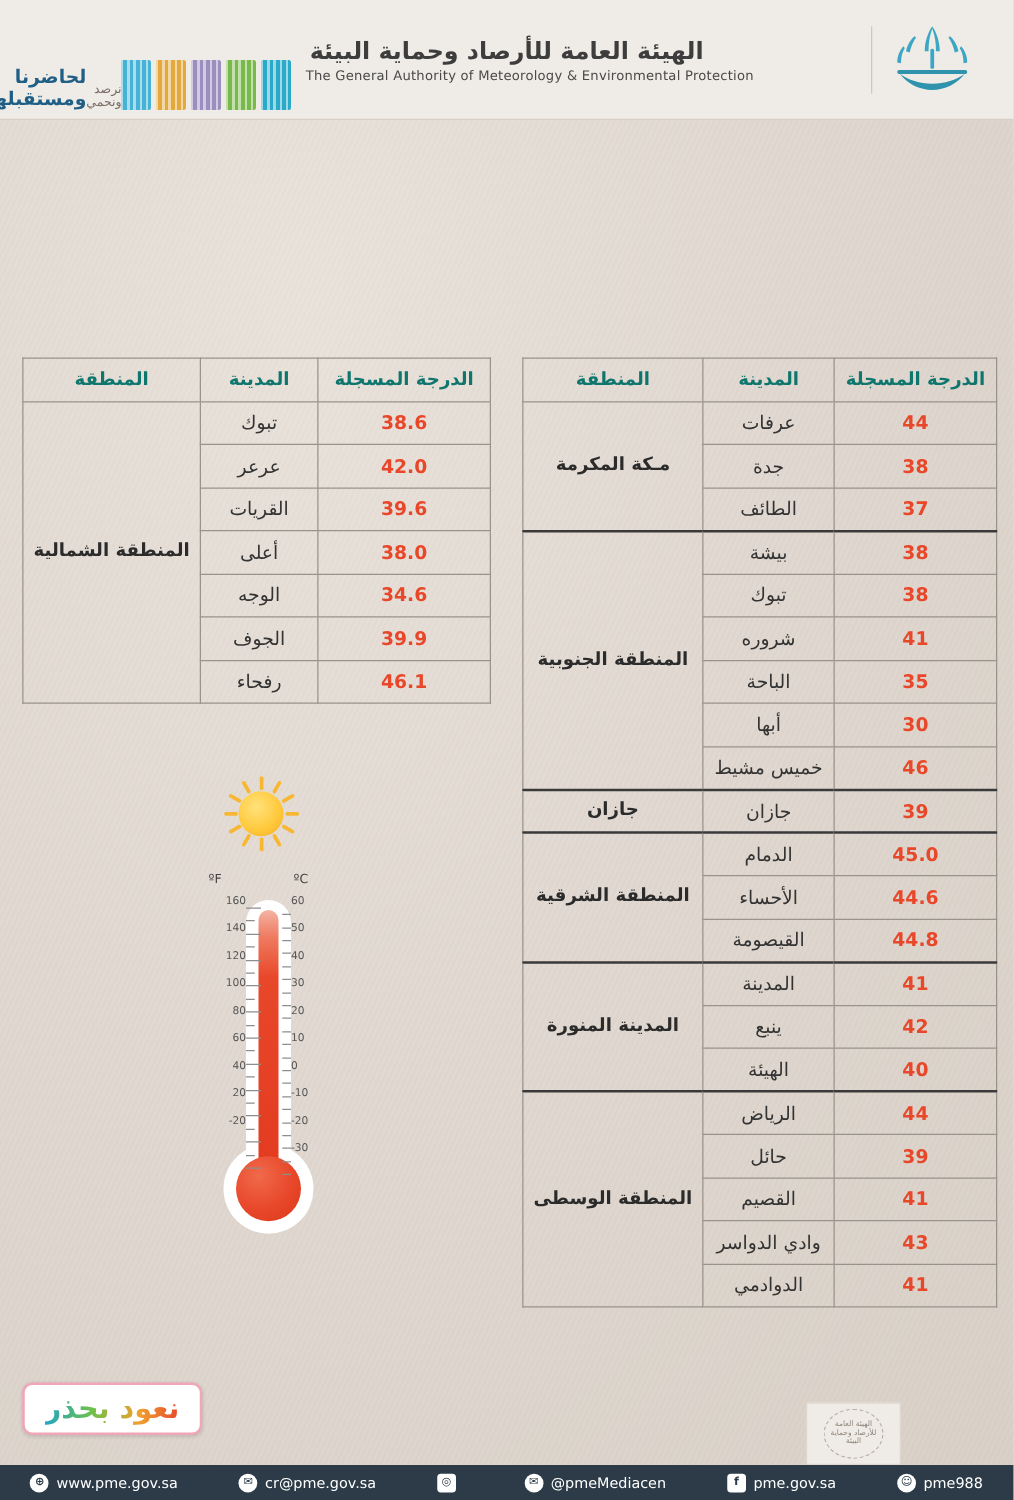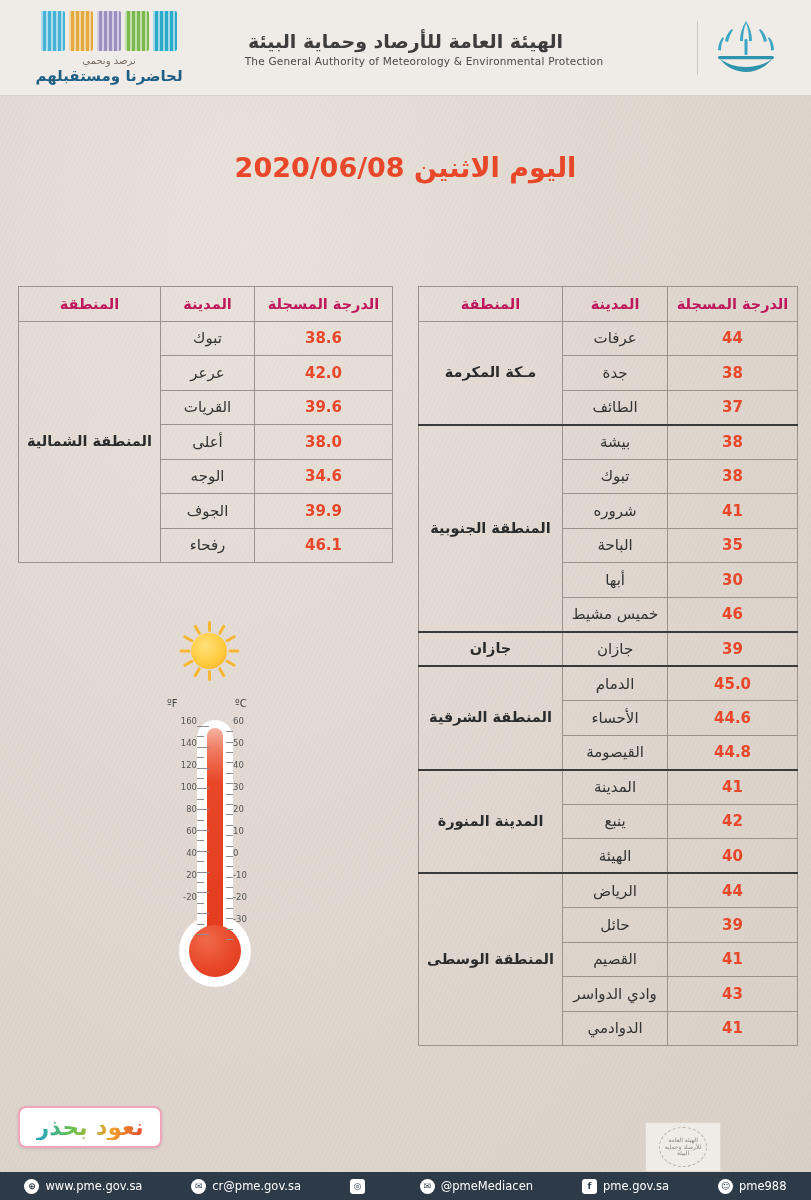--- a/index.html
+++ b/index.html
@@ -26,21 +26,21 @@
   }
   
   .header{
     position:absolute; left:0; top:0; width:811px; height:96px;
     background:#efebe6;
     border-bottom:1px solid #d7d0c8;
     display:flex; align-items:center;
   }
   .logo-left{
     position:absolute; right:auto; left:14px; top:8px; width:190px; height:80px;
-    display:flex; flex-direction:column; align-items:center; justify-content:center;
+    display:flex; flex-direction:row; align-items:flex-end; justify-content:center;
   }
   .logo-bars{ display:flex; gap:4px; align-items:flex-end; height:40px; }
   .logo-bars span{
     width:24px; height:40px; border-radius:2px; display:block;
     position:relative; overflow:hidden;
   }
   .lb1{ background:#2aa9c9; }
   .lb2{ background:#79b84a; }
   .lb3{ background:#9a8fbe; }
   .lb4{ background:#e3a93c; }
@@ -96,21 +96,21 @@
   }
   th, td{
     border:1px solid #9a938b;
     padding:0 8px;
     height:34.5px;
     text-align:center;
     color:#3b3b3b;
     white-space:nowrap;
   }
   th{
-    font-weight:bold; font-size:14.5px; color:#be185d;
+    font-weight:bold; font-size:14.5px; color:#0f766e;
   }
   td.temp{ color:#e8472a; font-weight:bold; font-size:15px; }
   td.city{ color:#333; }
   td.region{ font-weight:bold; font-size:14.5px; color:#2b2b2b; line-height:1.3; }
   .tbl-left{
     position:absolute; top:286px; left:18px; width:375px;
   }
   .tbl-left table{ width:375px; }
   .tbl-left th:nth-child(1){ width:150px; }
   .tbl-left th:nth-child(2){ width:130px; }
@@ -257,21 +257,20 @@
         <g fill="#2f93ae">
           <path d="M12 44c6 8 16 13 26 13s20-5 26-13c-7 5-16 8-26 8s-19-3-26-8z"></path>
           <rect x="10" y="41" width="56" height="3.2" rx="1.6"></rect>
         </g>
       </svg>
     </div>
   </div>
 </div>
 
 <div class="title-wrap">
-  <div class="title-line2">اليوم الاثنين 2020/06/08</div>
 </div>
 
 <div class="tbl-left">
   <table>
     <thead>
       <tr>
         <th>الدرجة المسجلة</th>
         <th>المدينة</th>
         <th>المنطقة</th>
       </tr>

